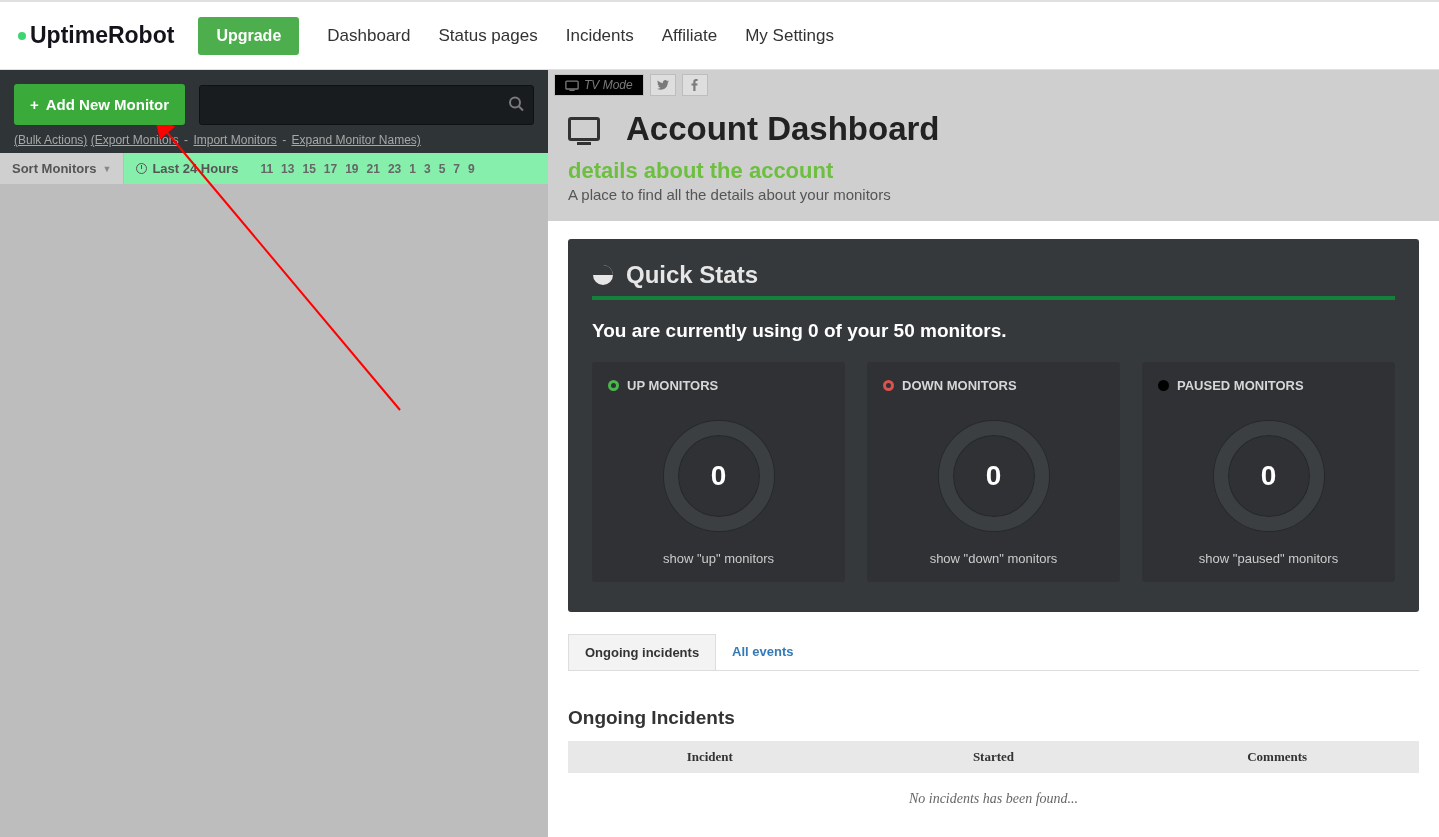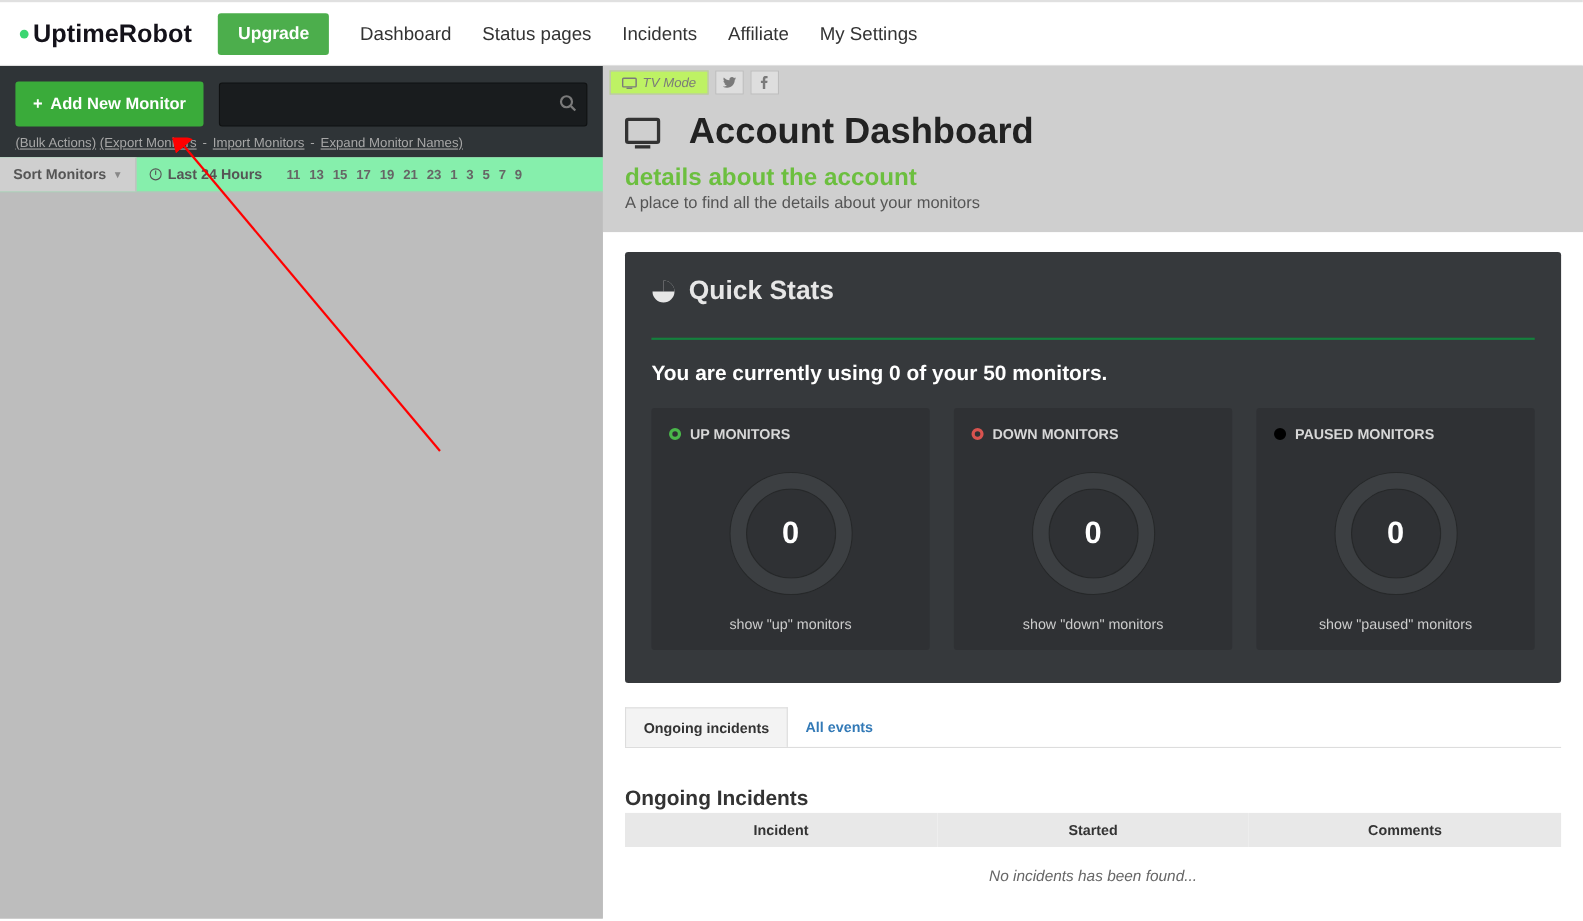--- a/index.html
+++ b/index.html
@@ -1,19 +1,19 @@
 <!DOCTYPE html>
 <html><head>
   <meta charset="utf-8">
   <style>
     * { box-sizing: border-box; margin: 0; padding: 0; }
     body { font-family: Arial, Helvetica, sans-serif; font-size: 14px; color: #333; background: #fff; width: 1439px; height: 837px; overflow: hidden; }
     
     
-    .header { height: 60px; display: flex; align-items: center; padding: 0 18px; border-top: 2px solid #e0e0e0; border-bottom: 1px solid #e0e0e0; background: #fff; }
+    .header { height: 70px; display: flex; align-items: center; padding: 0 18px; border-top: 2px solid #e0e0e0; border-bottom: 1px solid #e0e0e0; background: #fff; }
     .logo { display: flex; align-items: center; font-size: 23px; font-weight: bold; color: #14121a; }
     .logo-dot { width: 8px; height: 8px; border-radius: 50%; background: #3bd671; margin-right: 4px; display: inline-block; }
     .upgrade-btn { margin-left: 24px; background: #4cae4c; color: #fff; border: none; border-radius: 3px; padding: 10px 18px; font-size: 16px; font-weight: bold; cursor: pointer; }
     .nav { display: flex; margin-left: 28px; gap: 28px; }
     .nav-item { color: #333; font-size: 17px; cursor: pointer; text-decoration: none; }
     
     
     .body { display: flex; height: calc(837px - 62px); }
     
     
@@ -35,56 +35,56 @@
     .clock-ic { width: 11px; height: 11px; border: 1.2px solid #555; border-radius: 50%; position: relative; }
     .clock-ic::after { content: ''; position: absolute; width: 1px; height: 4px; background: #555; left: 4px; top: 1px; }
     .hours-list { display: flex; gap: 8px; font-size: 12px; color: #666; margin-left: 10px; font-weight: bold; }
     
     .no-monitors { background: #2f3437; color: #eee; padding: 16px 12px; font-size: 15px; }
     .sidebar-rest { flex: 1; background: #bdbdbd; }
     
     
     .main { flex: 1; background: #cfcfcf; overflow-y: auto; }
     .tvbar { padding: 4px 6px; display: flex; gap: 6px; }
-    .tvmode { background: #bef264; border: 1px solid #bdbdbd; padding: 2px 10px; font-size: 12px; color: #7a7a7a; font-style: italic; display: flex; align-items: center; gap: 5px; cursor: pointer; }
+    .tvmode { background: #000000; border: 1px solid #bdbdbd; padding: 2px 10px; font-size: 12px; color: #7a7a7a; font-style: italic; display: flex; align-items: center; gap: 5px; cursor: pointer; }
     .tvmode svg { width: 14px; height: 11px; }
     .social-sq { width: 26px; height: 22px; background: #dedede; border: 1px solid #bdbdbd; display: flex; align-items: center; justify-content: center; font-size: 11px; font-weight: bold; color: #7a7a7a; cursor: pointer; }
     
     .page-head { background: #cfcfcf; padding: 10px 20px 18px 20px; }
     .page-title-row { display: flex; align-items: center; gap: 26px; }
     .screen-ic { width: 32px; height: 24px; border: 3px solid #333; border-radius: 3px; position: relative; }
     .screen-ic::after { content: ''; position: absolute; width: 14px; height: 3px; background: #333; bottom: -7px; left: 50%; transform: translateX(-50%); }
     .page-title { font-size: 33px; font-weight: bold; color: #222; }
     .page-sub1 { font-size: 22px; font-weight: bold; color: #6cbf3f; margin-top: 10px; }
     .page-sub2 { font-size: 15px; color: #555; margin-top: 2px; }
     
     .main-white { background: #fff; margin: 0; padding: 18px 20px 40px 20px; }
     
     .quick-stats-card { background: #36393c; border-radius: 3px; padding: 22px 24px 30px 24px; color: #e6e6e6; }
-    .qs-head { display: flex; align-items: center; gap: 12px; border-bottom: 2px solid #15803d; padding-bottom: 28px; }
+    .qs-head { display: flex; align-items: center; gap: 12px; border-bottom: 4px solid #15803d; padding-bottom: 7px; }
     .pie-ic { width: 22px; height: 22px; }
     .qs-title { font-size: 24px; font-weight: bold; }
     .qs-usage { font-size: 19px; font-weight: bold; color: #fff; margin: 20px 0; }
     .qs-grid { display: flex; gap: 22px; }
     .qs-box { flex: 1; background: #2f3134; border-radius: 3px; padding: 16px; text-align: center; cursor: pointer; }
     .qs-box-head { display: flex; align-items: center; gap: 8px; font-size: 13px; font-weight: bold; color: #d7d7d7; text-align: left; }
     .dot-ring { width: 11px; height: 11px; border-radius: 50%; border: 3px solid; }
     .dot-green { border-color: #4ab74a; }
     .dot-red { border-color: #d9534f; }
     .dot-black { border-color: #000; background: #000; }
     .gauge { width: 110px; height: 110px; border-radius: 50%; border: 14px solid #3c3f42; margin: 28px auto 20px auto; display: flex; align-items: center; justify-content: center; font-size: 28px; font-weight: bold; color: #fff; box-shadow: inset 0 0 0 1px #262829, 0 0 0 1px #262829; }
     .qs-link-text { font-size: 13px; color: #ccc; }
     
     .tabs { display: flex; border-bottom: 1px solid #ddd; margin-top: 22px; }
     .tab { padding: 10px 16px; font-size: 13px; font-weight: bold; cursor: pointer; }
     .tab.active { background: #f3f3f3; border: 1px solid #ddd; border-bottom: none; color: #333; }
     .tab.link { color: #337ab7; }
     
     .section-title { font-size: 19px; font-weight: bold; color: #333; margin-top: 36px; }
-    .inc-table { width: 100%; margin-top: 1px; border-collapse: collapse; }
+    .inc-table { width: 100%; margin-top: 12px; border-collapse: collapse; font-family: Liberation Serif, serif; }
     .inc-table thead tr { background: #e8e8e8; }
     .inc-table th { padding: 8px 0; font-size: 13px; font-weight: bold; color: #333; width: 33%; }
     .inc-empty { text-align: center; padding: 18px 0; font-style: italic; color: #666; font-size: 14px; }
     
     .arrow-annot { position: absolute; left: 155px; top: 125px; pointer-events: none; }
   </style>
 </head>
 <body>
 
 <div class="header">

